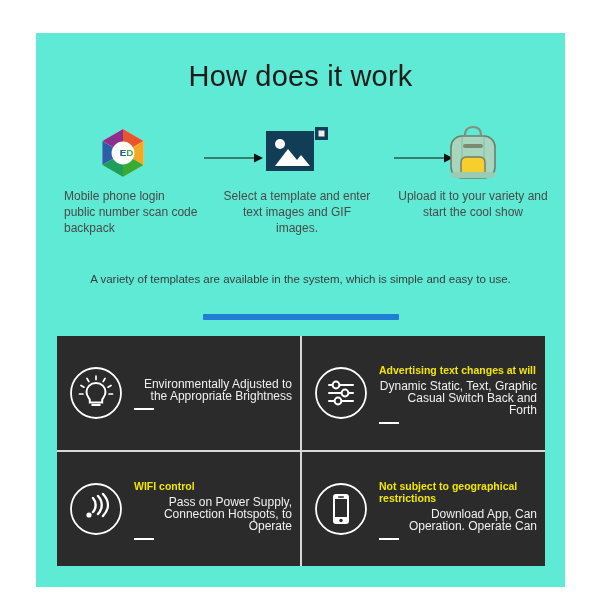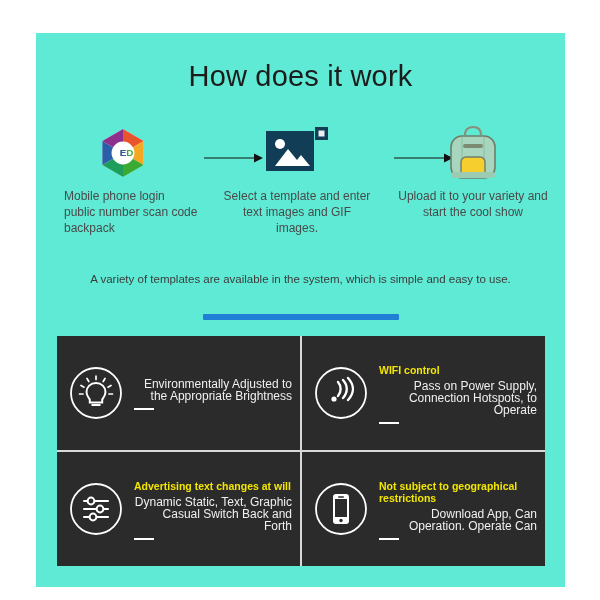--- a/index.html
+++ b/index.html
@@ -258,37 +258,20 @@
       <div class="feature-text">
         <div class="feature-desc">Environmentally Adjusted to the Appropriate Brightness</div>
         <div class="feature-dash"></div>
       </div>
     </div>
 
     <div class="feature-card">
       <div class="feature-icon">
         <svg width="58" height="58" viewBox="0 0 58 58">
           <circle cx="29" cy="29" r="25" fill="none" stroke="#ffffff" stroke-width="1.8"></circle>
-          <circle cx="22" cy="35" r="2.6" fill="#ffffff"></circle>
-          <path d="M26,32 C29.5,28 29.5,22 26,18" fill="none" stroke="#ffffff" stroke-width="2.4" stroke-linecap="round"></path>
-          <path d="M31,34 C36,28.5 36,21.5 31,16" fill="none" stroke="#ffffff" stroke-width="2.4" stroke-linecap="round"></path>
-          <path d="M36,36 C42.5,29 42.5,21 36,14" fill="none" stroke="#ffffff" stroke-width="2.4" stroke-linecap="round"></path>
-        </svg>
-      </div>
-      <div class="feature-text">
-        <div class="feature-title">WIFI control</div>
-        <div class="feature-desc">Pass on Power Supply, Connection Hotspots, to Operate</div>
-        <div class="feature-dash"></div>
-      </div>
-    </div>
-
-    <div class="feature-card">
-      <div class="feature-icon">
-        <svg width="58" height="58" viewBox="0 0 58 58">
-          <circle cx="29" cy="29" r="25" fill="none" stroke="#ffffff" stroke-width="1.8"></circle>
           <g stroke="#ffffff" stroke-width="2" stroke-linecap="round">
             <line x1="17" y1="21" x2="41" y2="21"></line>
             <line x1="17" y1="29" x2="41" y2="29"></line>
             <line x1="17" y1="37" x2="41" y2="37"></line>
           </g>
           <circle cx="24" cy="21" r="3.4" fill="#2b2b2b" stroke="#ffffff" stroke-width="2"></circle>
           <circle cx="33" cy="29" r="3.4" fill="#2b2b2b" stroke="#ffffff" stroke-width="2"></circle>
           <circle cx="26" cy="37" r="3.4" fill="#2b2b2b" stroke="#ffffff" stroke-width="2"></circle>
         </svg>
       </div>
@@ -296,20 +279,37 @@
         <div class="feature-title">Advertising text changes at will</div>
         <div class="feature-desc">Dynamic Static, Text, Graphic Casual Switch Back and Forth</div>
         <div class="feature-dash"></div>
       </div>
     </div>
 
     <div class="feature-card">
       <div class="feature-icon">
         <svg width="58" height="58" viewBox="0 0 58 58">
           <circle cx="29" cy="29" r="25" fill="none" stroke="#ffffff" stroke-width="1.8"></circle>
+          <circle cx="22" cy="35" r="2.6" fill="#ffffff"></circle>
+          <path d="M26,32 C29.5,28 29.5,22 26,18" fill="none" stroke="#ffffff" stroke-width="2.4" stroke-linecap="round"></path>
+          <path d="M31,34 C36,28.5 36,21.5 31,16" fill="none" stroke="#ffffff" stroke-width="2.4" stroke-linecap="round"></path>
+          <path d="M36,36 C42.5,29 42.5,21 36,14" fill="none" stroke="#ffffff" stroke-width="2.4" stroke-linecap="round"></path>
+        </svg>
+      </div>
+      <div class="feature-text">
+        <div class="feature-title">WIFI control</div>
+        <div class="feature-desc">Pass on Power Supply, Connection Hotspots, to Operate</div>
+        <div class="feature-dash"></div>
+      </div>
+    </div>
+
+    <div class="feature-card">
+      <div class="feature-icon">
+        <svg width="58" height="58" viewBox="0 0 58 58">
+          <circle cx="29" cy="29" r="25" fill="none" stroke="#ffffff" stroke-width="1.8"></circle>
           <rect x="21" y="14" width="16" height="30" rx="3" fill="#ffffff"></rect>
           <rect x="23" y="19" width="12" height="18" fill="#2b2b2b"></rect>
           <rect x="26" y="16.3" width="6" height="1.4" rx="0.7" fill="#2b2b2b"></rect>
           <circle cx="29" cy="40.5" r="1.7" fill="#2b2b2b"></circle>
         </svg>
       </div>
       <div class="feature-text">
         <div class="feature-title">Not subject to geographical restrictions</div>
         <div class="feature-desc">Download App, Can Operation. Operate Can</div>
         <div class="feature-dash"></div>

